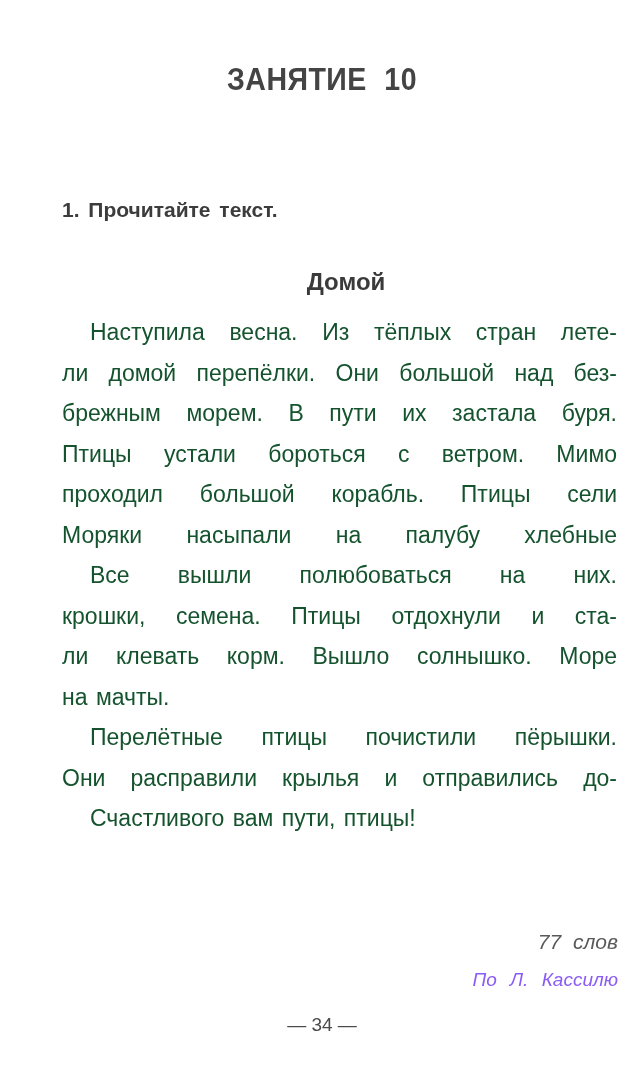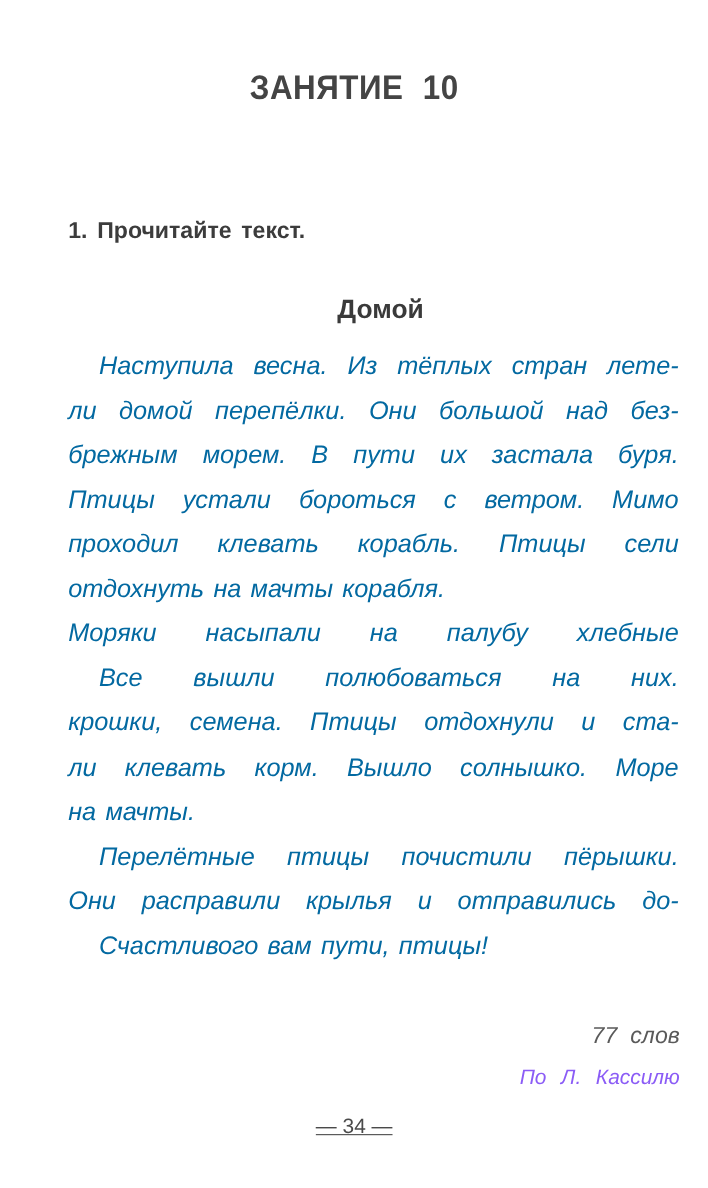--- a/index.html
+++ b/index.html
@@ -57,22 +57,21 @@
       left: 62px;
       width: 555px;
     }
     .para {
       margin: 0;
       font-size: 23px;
       line-height: 40.5px;
       text-align: justify;
       text-align-last: left;
       word-spacing: 2px;
-      color: #0369a1;
-      font-style: italic;
+      color: #14532d;
     }
     .line {
       display: block;
       text-align: justify;
       text-align-last: justify;
       white-space: nowrap;
       height: 40.5px;
       overflow: visible;
     }
     .line.last {
@@ -110,21 +109,20 @@
       word-spacing: 8px;
     }
     .page-number {
       position: absolute;
       top: 1014px;
       left: 0;
       width: 644px;
       text-align: center;
       font-size: 19px;
       color: #4a4a4a;
-      text-decoration: underline;
     }
   </style>
 </head>
 <body>
 
 <div class="page-title">ЗАНЯТИЕ 10</div>
 
 <div class="task">1. Прочитайте текст.</div>
 
 <div class="story-title">Домой</div>
@@ -137,24 +135,21 @@
     <span class="line">
         <span class="line-inner">ли домой перепёлки. Они большой над без-</span>
       </span>
     <span class="line">
         <span class="line-inner">брежным морем. В пути их застала буря.</span>
       </span>
     <span class="line">
         <span class="line-inner">Птицы устали бороться с ветром. Мимо</span>
       </span>
     <span class="line">
-        <span class="line-inner">проходил клевать корабль. Птицы сели</span>
-      </span>
-    <span class="line last">
-        <span class="line-inner">отдохнуть на мачты корабля.</span>
+        <span class="line-inner">проходил большой корабль. Птицы сели</span>
       </span>
   </div>
   <div class="para">
     <span class="line">
         <span class="line-inner">Моряки насыпали на палубу хлебные</span>
       </span>
     <span class="line indent">
         <span class="line-inner">Все вышли полюбоваться на них.</span>
       </span>
     <span class="line">

